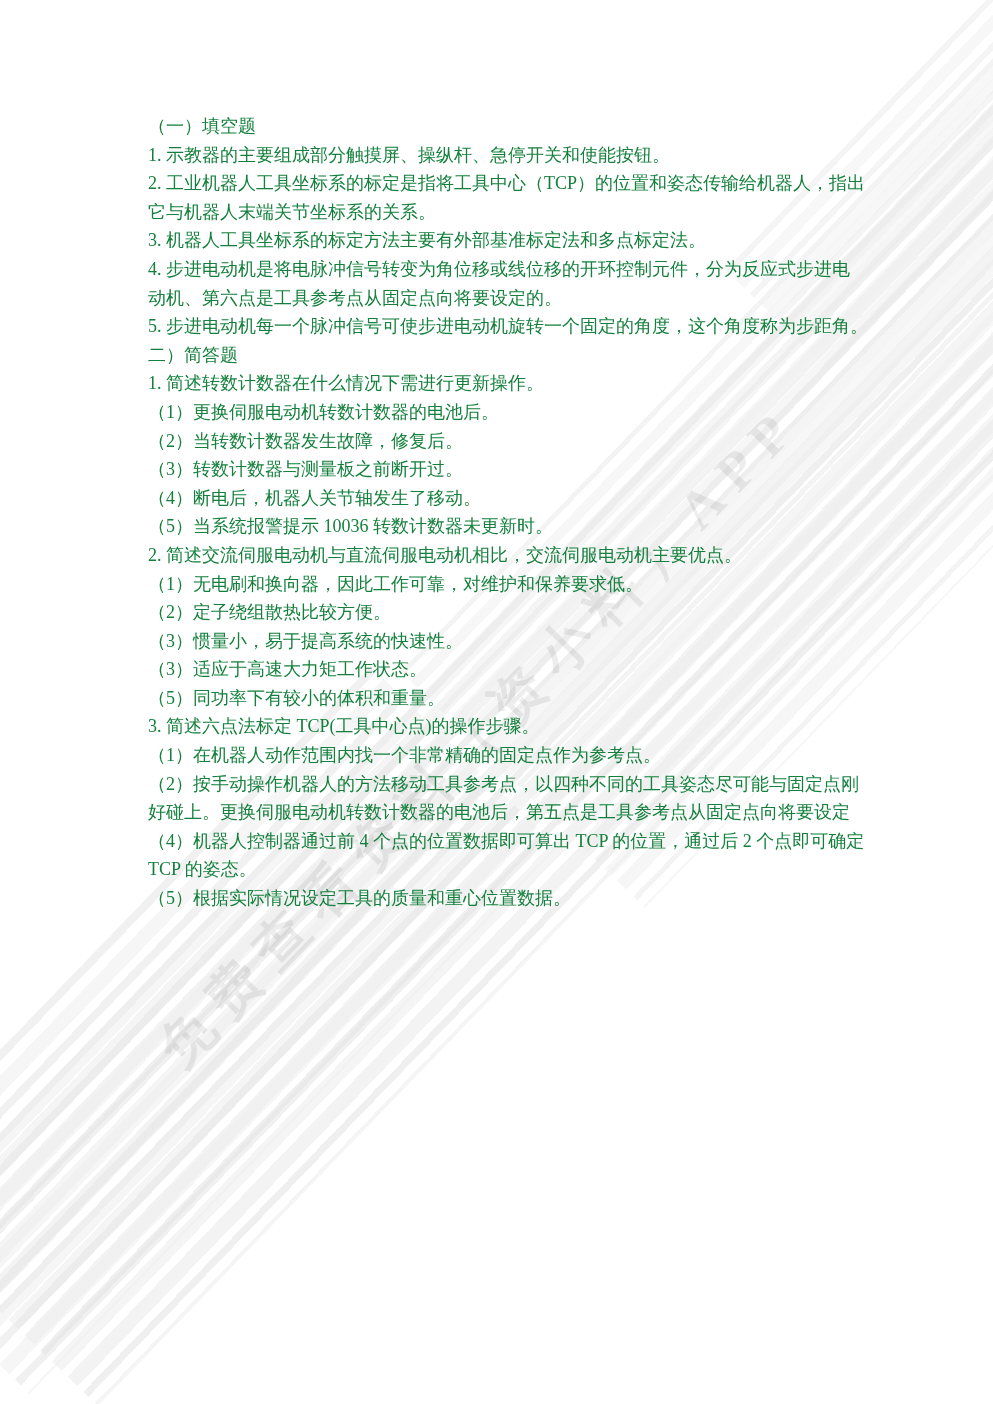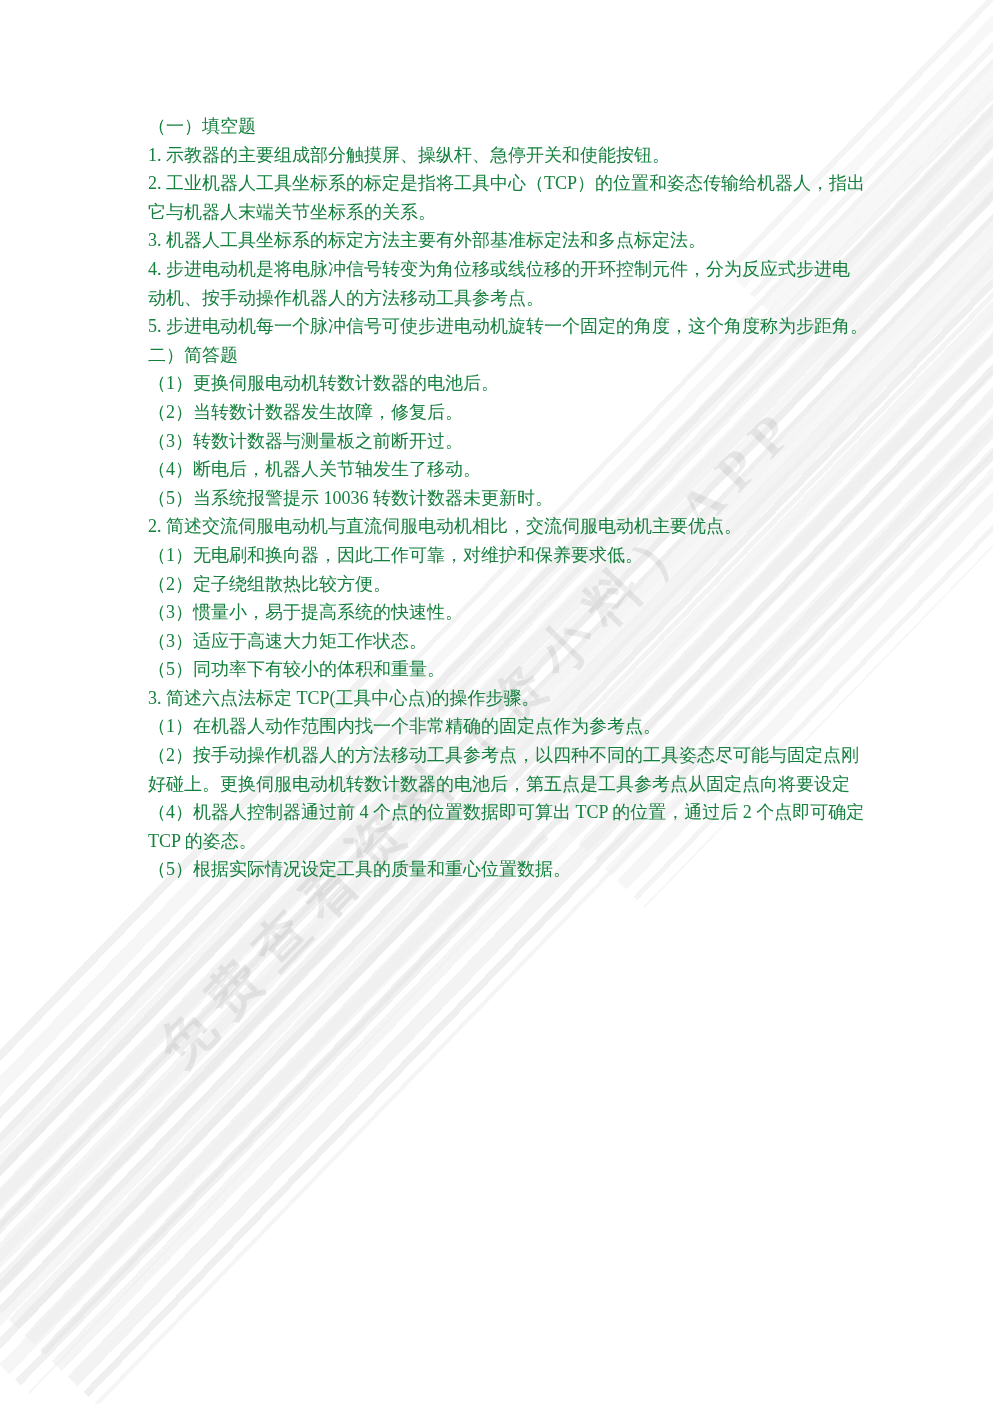--- a/index.html
+++ b/index.html
@@ -107,23 +107,24 @@
 
   <div class="watermark">免费查看资料（资小料）APP</div>
 
   <div class="textblock">
     <div class="line">（一）填空题</div>
     <div class="line">1. 示教器的主要组成部分触摸屏、操纵杆、急停开关和使能按钮。</div>
     <div class="line">2. 工业机器人工具坐标系的标定是指将工具中心（TCP）的位置和姿态传输给机器人，指出</div>
     <div class="line">它与机器人末端关节坐标系的关系。</div>
     <div class="line">3. 机器人工具坐标系的标定方法主要有外部基准标定法和多点标定法。</div>
     <div class="line">4. 步进电动机是将电脉冲信号转变为角位移或线位移的开环控制元件，分为反应式步进电</div>
-    <div class="line">动机、按手动操作机器人的方法移动工具参考点。</div>
+    <div class="line">动机、第六点是工具参考点从固定点向将要设定的。</div>
     <div class="line">5. 步进电动机每一个脉冲信号可使步进电动机旋转一个固定的角度，这个角度称为步距角。</div>
     <div class="line">二）简答题</div>
+    <div class="line">1. 简述转数计数器在什么情况下需进行更新操作。</div>
     <div class="line">（1）更换伺服电动机转数计数器的电池后。</div>
     <div class="line">（2）当转数计数器发生故障，修复后。</div>
     <div class="line">（3）转数计数器与测量板之前断开过。</div>
     <div class="line">（4）断电后，机器人关节轴发生了移动。</div>
     <div class="line">（5）当系统报警提示 10036 转数计数器未更新时。</div>
     <div class="line">2. 简述交流伺服电动机与直流伺服电动机相比，交流伺服电动机主要优点。</div>
     <div class="line">（1）无电刷和换向器，因此工作可靠，对维护和保养要求低。</div>
     <div class="line">（2）定子绕组散热比较方便。</div>
     <div class="line">（3）惯量小，易于提高系统的快速性。</div>
     <div class="line">（3）适应于高速大力矩工作状态。</div>

